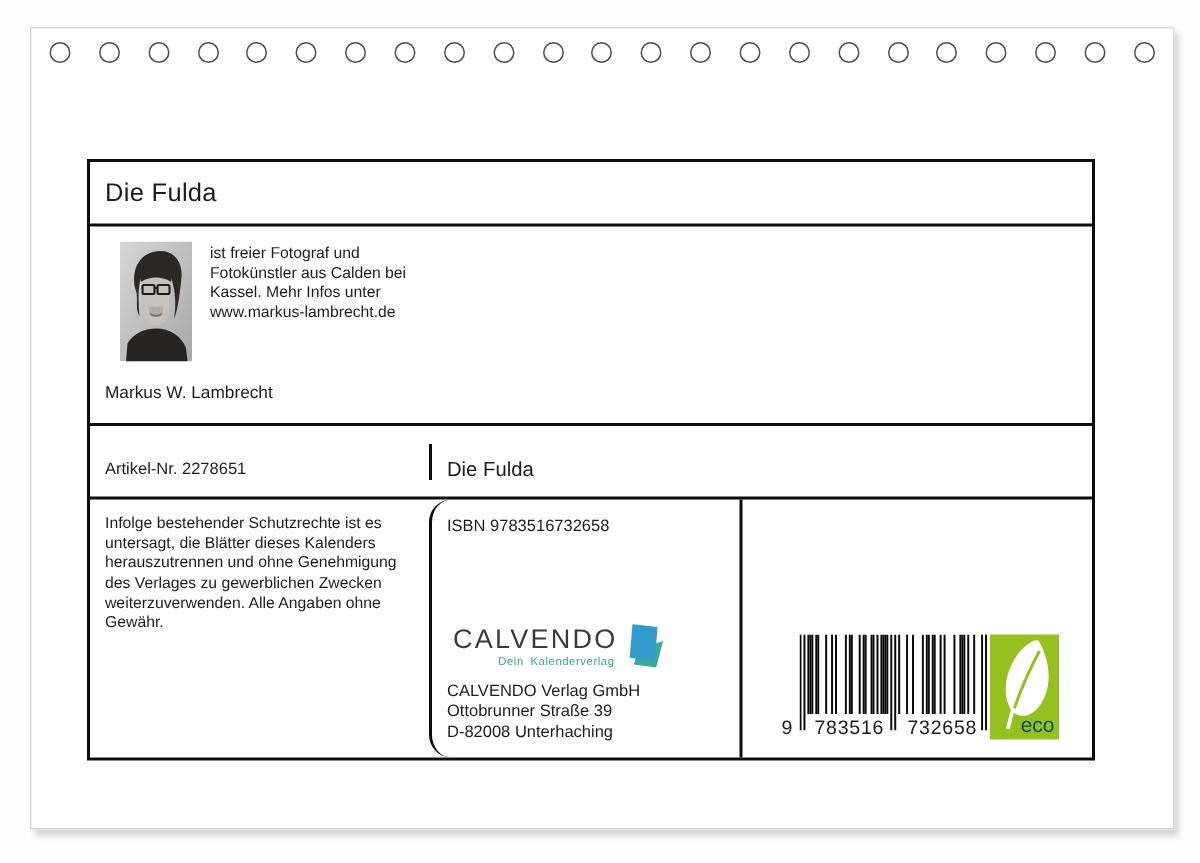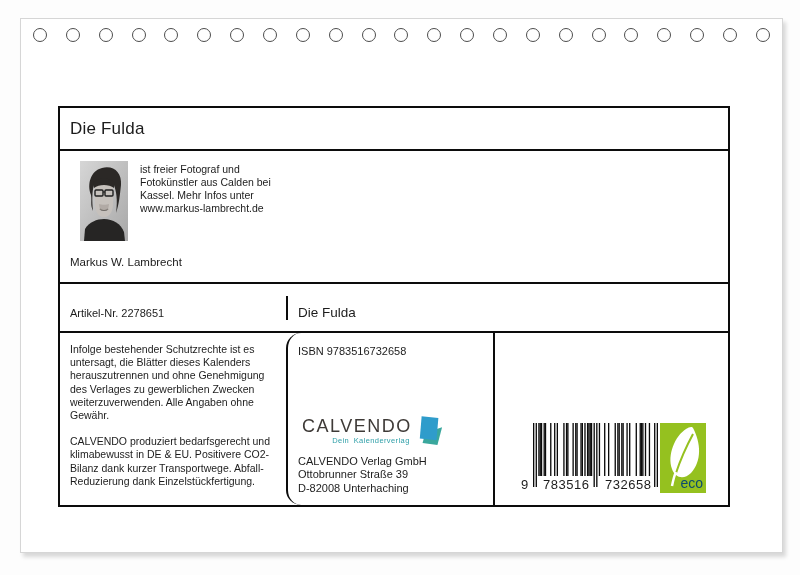--- a/index.html
+++ b/index.html
@@ -139,21 +139,20 @@
         <div class="artnr">Artikel-Nr. 2278651</div>
       </div>
       <div class="cell c-grow">
         <div class="subtitle">Die Fulda</div>
       </div>
     </div>
 
     <div class="row r4">
       <div class="cell c-left legal-cell">
         <div>Infolge bestehender Schutzrechte ist es untersagt, die Blätter dieses Kalenders herauszutrennen und ohne Genehmigung des Verlages zu gewerblichen Zwecken weiterzuverwenden. Alle Angaben ohne Gewähr.</div>
-        <div class="legal-p2">CALVENDO produziert bedarfsgerecht und klimabewusst in DE &amp; EU. Positivere CO2-Bilanz dank kurzer Transportwege. Abfall-Reduzierung dank Einzelstückfertigung.</div>
       </div>
 
       <div class="cell c-mid isbn-cell">
         <div class="isbn">ISBN 9783516732658</div>
         <div class="logo-block">
           <div class="logo-texts">
             <div class="logo-word">CALVENDO</div>
             <div class="logo-tag">Dein Kalenderverlag</div>
           </div>
           <svg class="logo-icon" viewBox="0 0 28 34" xmlns="http://www.w3.org/2000/svg">

